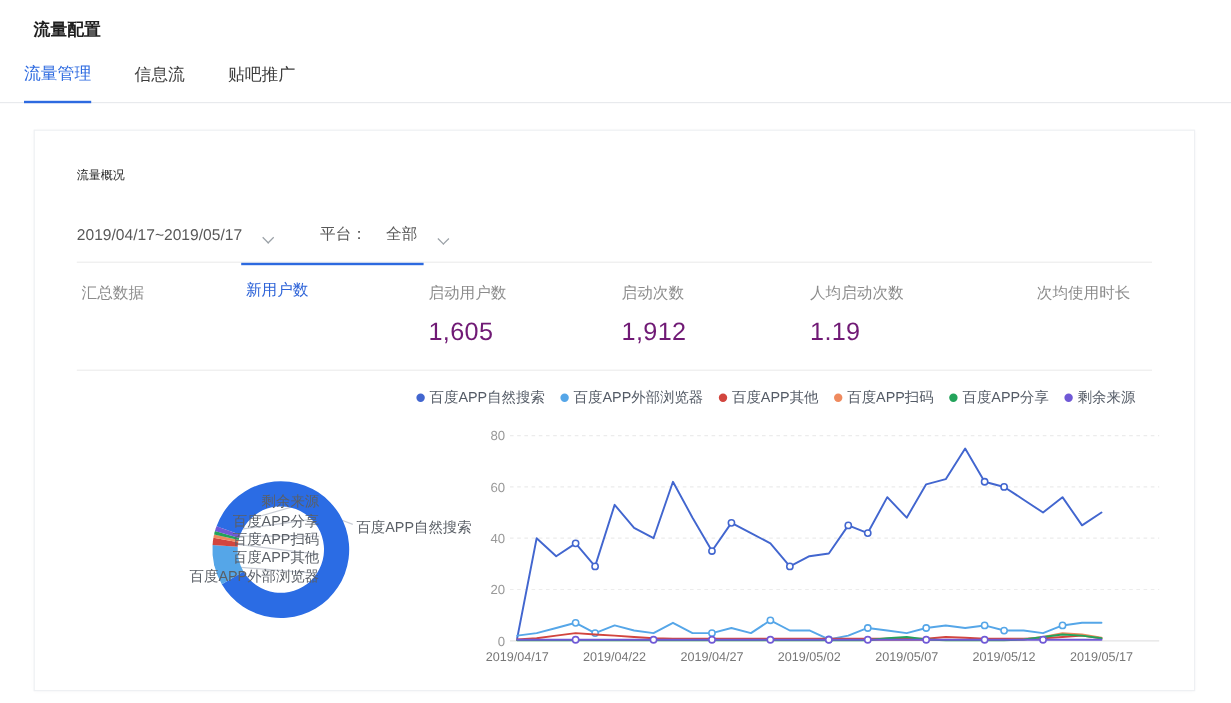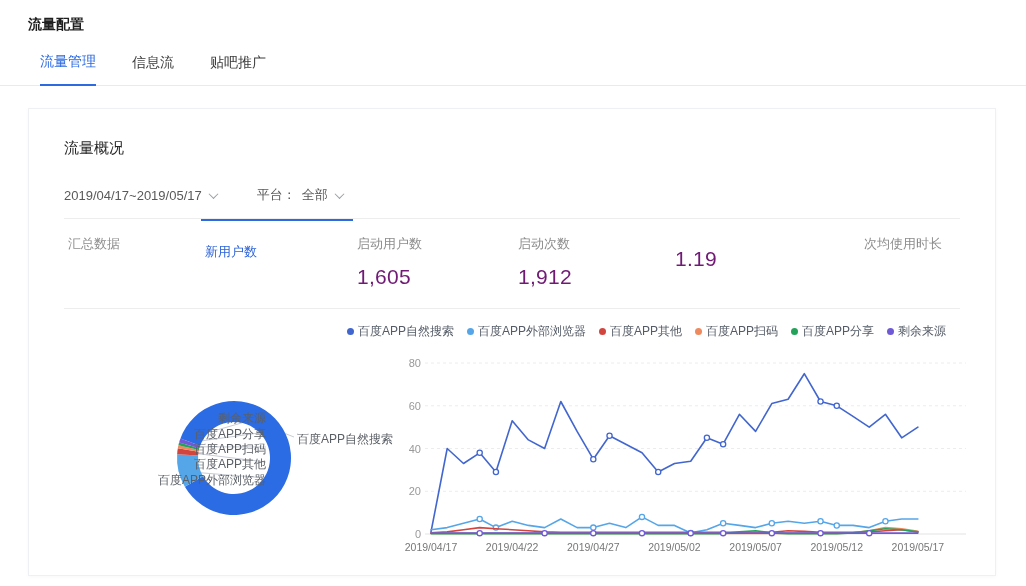--- a/index.html
+++ b/index.html
@@ -3,44 +3,44 @@
 <meta charset="utf-8">
 <style>
   html,body { margin:0; padding:0; }
   body {
     width:1026px; height:586px; background:#ffffff; position:relative; overflow:hidden;
     font-family:"Liberation Sans","DejaVu Sans",sans-serif; color:#262626;
     -webkit-font-smoothing:antialiased;
   }
   .page-title { font-size:14px; font-weight:700; color:#1f1f1f; margin:16px 0 0 28px; }
 
-  .nav-tabs { display:flex; align-items:flex-end; gap:36px; padding-left:40px; margin-top:19px;
+  .nav-tabs { display:flex; align-items:flex-end; gap:36px; padding-left:20px; margin-top:19px;
     border-bottom:1px solid #e8eaed; }
   .nav-tab { font-size:14px; color:#3d3d3d; padding-bottom:13px; cursor:pointer; white-space:nowrap; }
   .nav-tab.active { color:#2d6ae0; border-bottom:2px solid #2d6ae0; margin-bottom:-1px; }
 
   .card { position:absolute; left:28px; top:108px; width:968px; height:468px;
     background:#fff; border:1px solid #eef0f3; box-shadow:0 1px 4px rgba(0,0,0,0.03); box-sizing:border-box; }
 
-  .panel-title { position:absolute; left:35px; top:30px; font-size:15px; color:#262626; }
+  .panel-title { position:absolute; left:35px; top:30px; font-size:10px; color:#262626; }
 
   .filters { position:absolute; left:35px; top:77px; display:flex; gap:40px; align-items:center;
     font-size:13px; color:#595959; }
-  .filter-item { display:flex; align-items:center; gap:6px; cursor:pointer; }
+  .filter-item { display:flex; align-items:flex-end; gap:16px; cursor:pointer; }
   .caret { display:inline-block; width:6px; height:6px; border-right:1px solid #9aa0a6;
     border-bottom:1px solid #9aa0a6; transform:rotate(45deg) translate(-1px,-1px); margin-left:2px; }
 
   .divider { position:absolute; left:35px; right:35px; border-top:1px solid #ededed; }
   .divider.top { top:109px; }
   .divider.mid { top:199px; }
 
   .stats { position:absolute; left:0; top:110px; width:100%; height:89px; }
   .stat-col { position:absolute; top:0; height:89px; box-sizing:border-box; padding:16px 0 0 4px; cursor:pointer; }
   .stat-col.static { cursor:default; }
-  .stat-col.active { border-top:2px solid #2d6ae0; padding-top:22px; }
+  .stat-col.active { border-top:2px solid #2d6ae0; padding-top:12px; }
   .stat-label { font-size:13px; color:#8c8c8c; }
   .stat-value { font-size:21px; color:#701a75; margin-top:12px; letter-spacing:0.3px; }
   .stat-col.active .stat-label, .stat-col.active .stat-value { color:#2d63d8; }
   .col0 { left:35px;  width:137px; }
   .col1 { left:172px; width:152px; }
   .col2 { left:324px; width:161px; }
   .col3 { left:485px; width:157px; }
   .col4 { left:642px; width:155px; }
   .col5 { left:797px; width:150px;text-align:center; }
 
@@ -97,20 +97,21 @@
     </div>
     <div class="stat-col col2">
       <div class="stat-label">启动用户数</div>
       <div class="stat-value">1,605</div>
     </div>
     <div class="stat-col col3">
       <div class="stat-label">启动次数</div>
       <div class="stat-value">1,912</div>
     </div>
     <div class="stat-col col4">
+      <div class="stat-label">人均启动次数</div>
       <div class="stat-value">1.19</div>
     </div>
     <div class="stat-col col5">
       <div class="stat-label">次均使用时长</div>
     </div>
   </div>
 
   <div class="divider mid"></div>
 
   <div class="legend">

